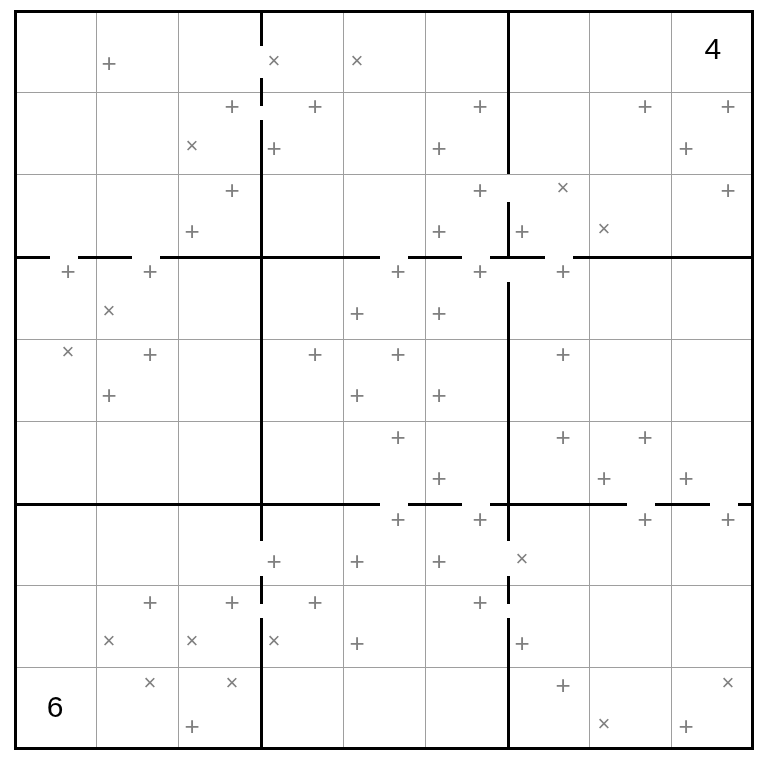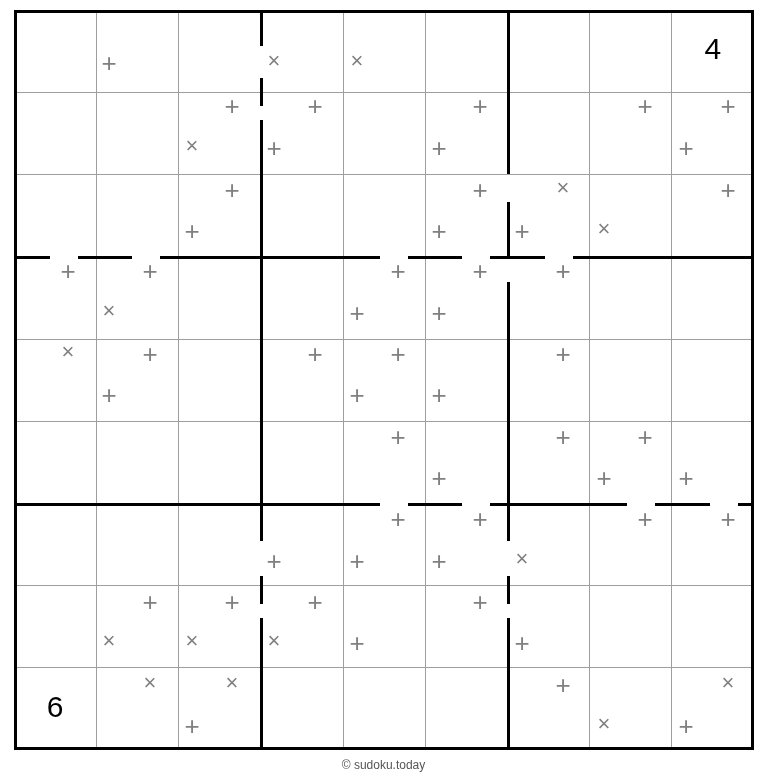--- a/index.html
+++ b/index.html
@@ -205,14 +205,13 @@
         <div class="marker plus" style="left: 178px; top: 715px;">+</div>
         <div class="marker cross" style="left: 590px; top: 715px;">×</div>
         <div class="marker plus" style="left: 672px; top: 715px;">+</div>
       </div>
     <div id="givens-layer">
         <div class="given" style="left: 698.889px; top: 41.1111px;">4</div>
         <div class="given" style="left: 41.1111px; top: 698.889px;">6</div>
       </div>
   </div>
 
-  <div id="footer">© sudoku.today</div>
 </div>
 
 </body></html>

